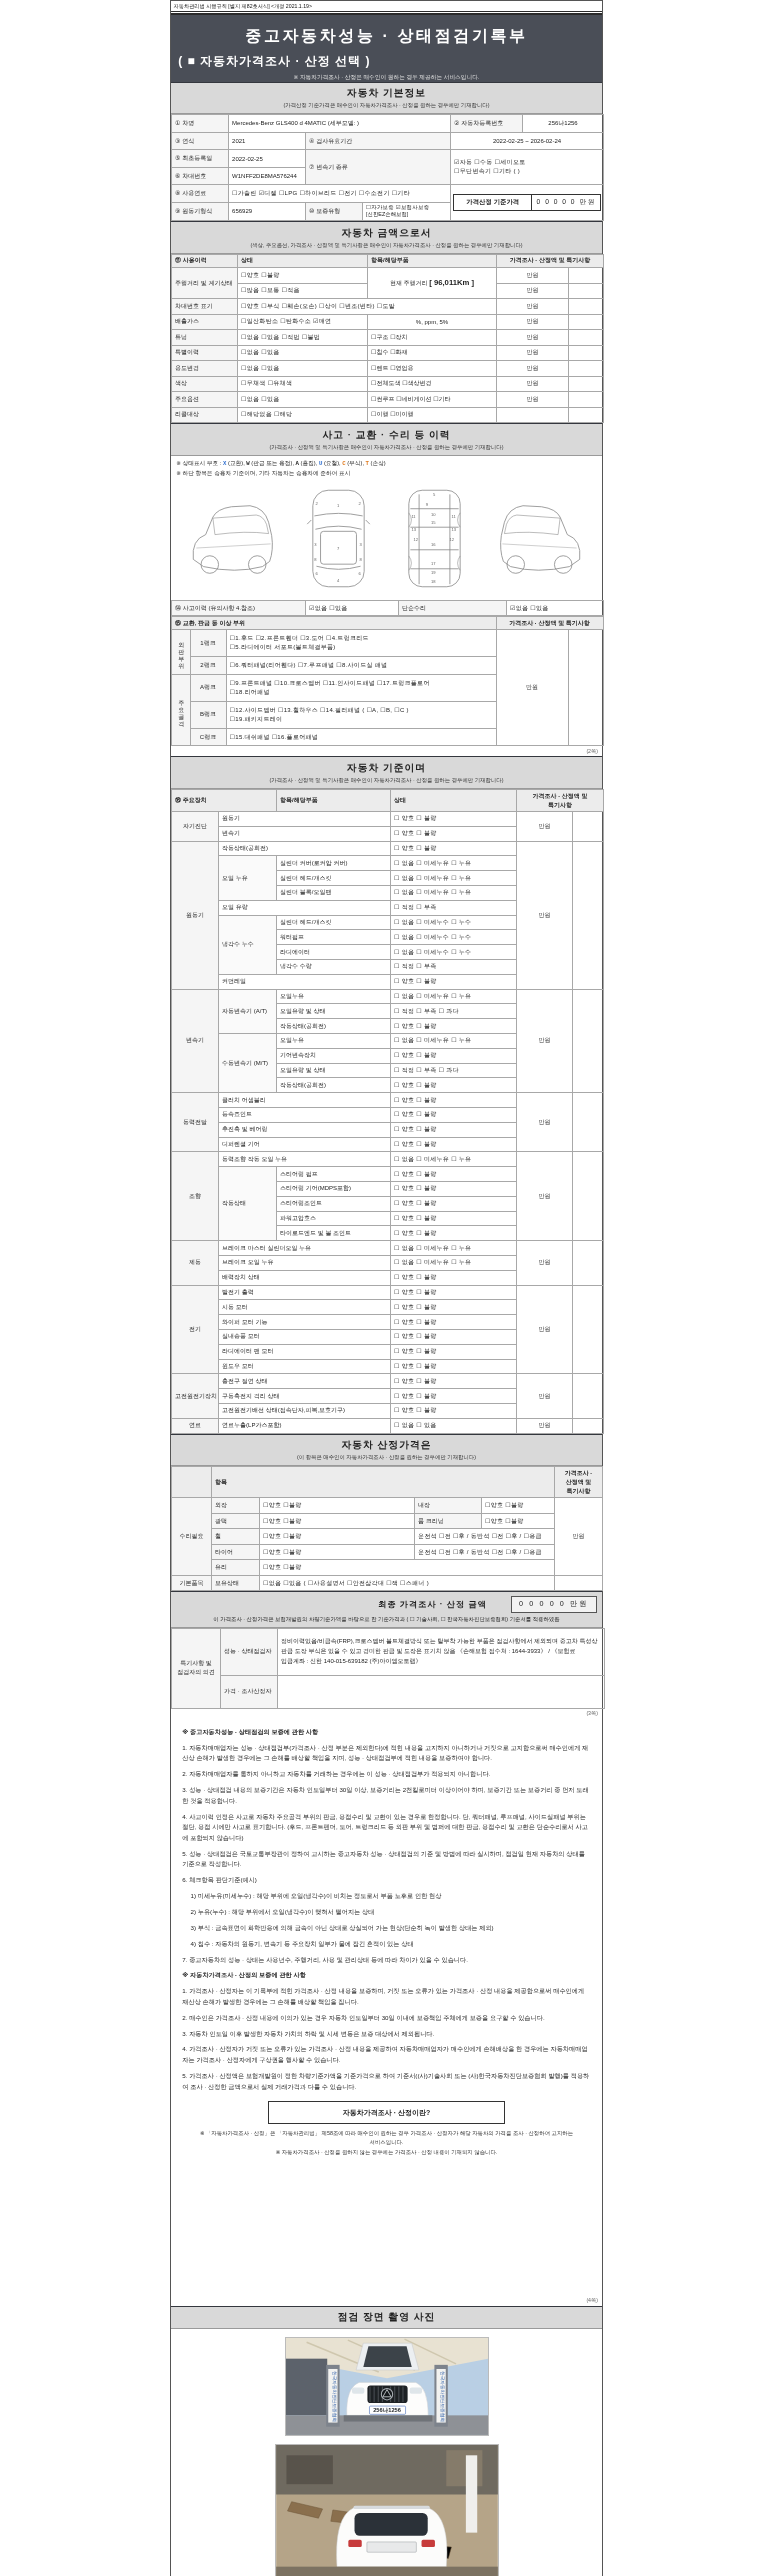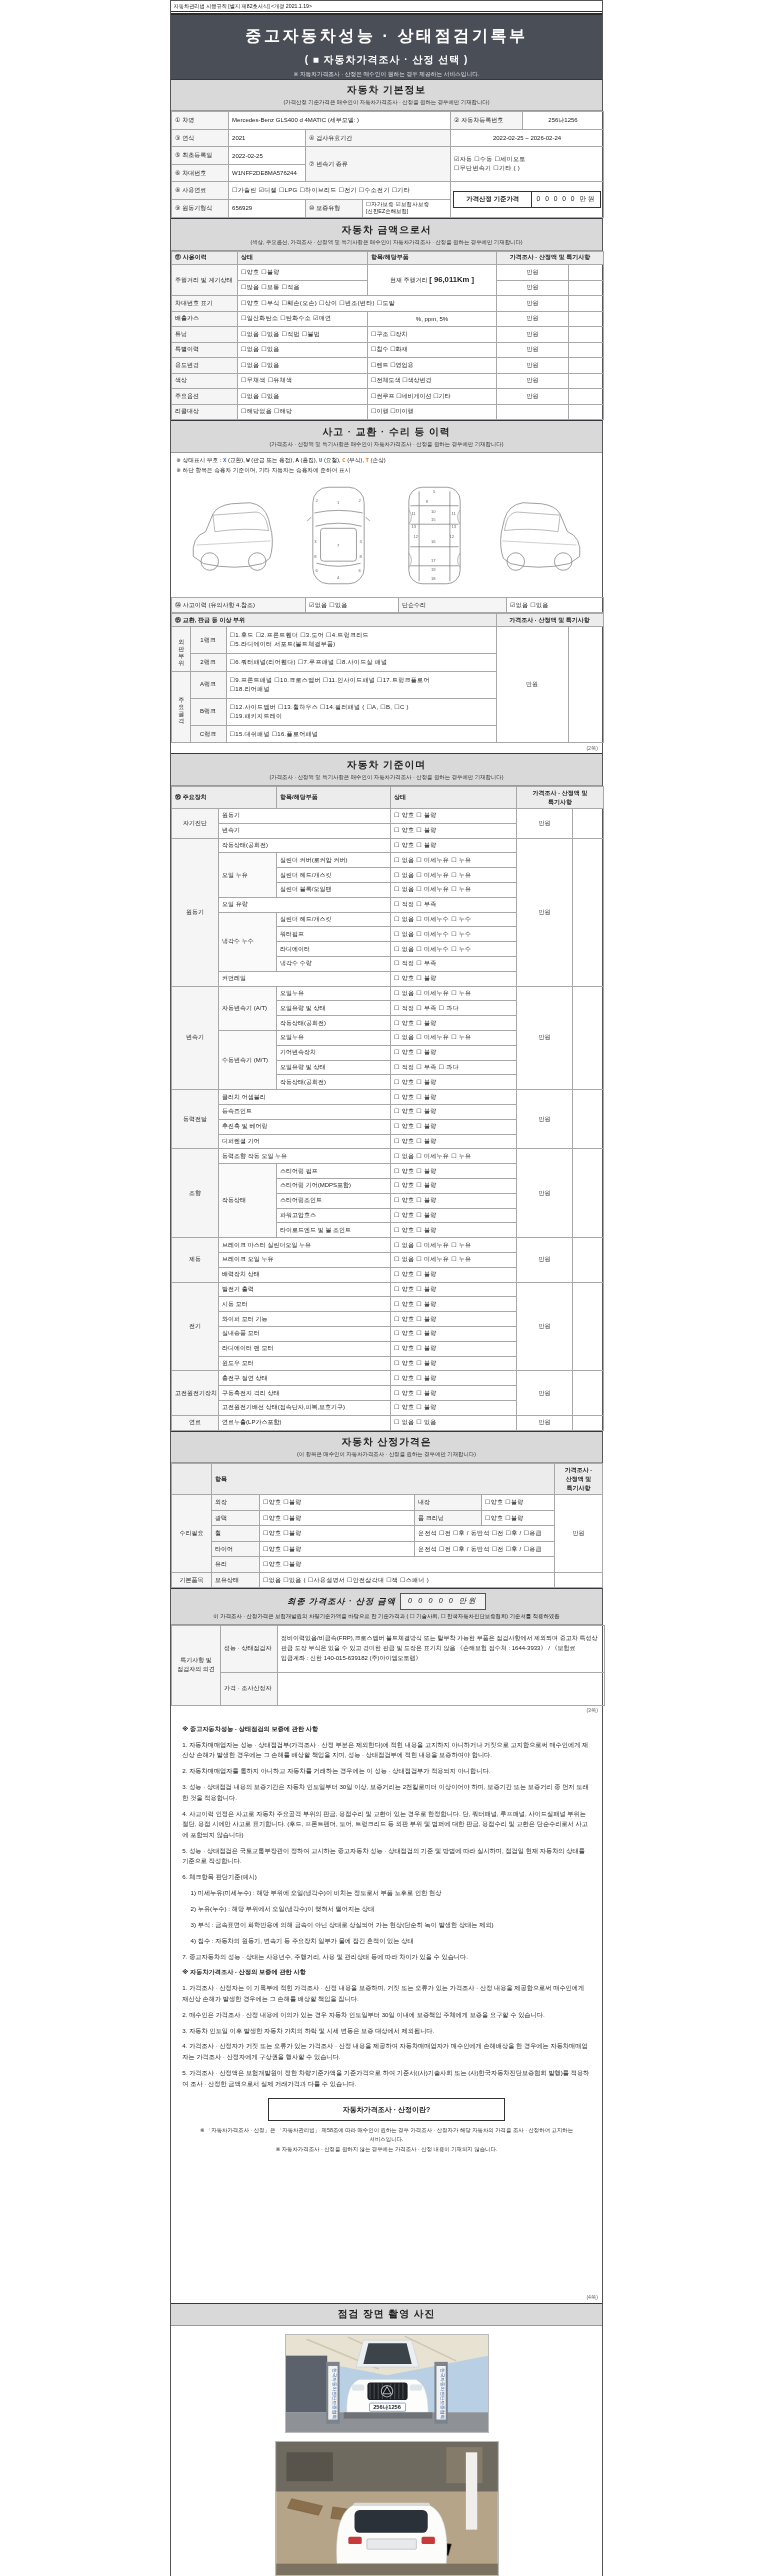--- a/index.html
+++ b/index.html
@@ -5,21 +5,21 @@
   html,body{margin:0;padding:0;background:#fff;color:#1c1c1c;
     font-family:"Liberation Sans","DejaVu Sans",sans-serif;}
   .page{width:773px;margin:0 auto;background:#fff;}
   .sheet{width:433px;margin:0 auto;border:0.5px solid #555;box-sizing:border-box;background:#fff;}
   .law-note{font-size:5.2px;color:#111;padding:1.5px 2.6px 1px;}
   .rule-a{height:1px;background:#2b2b2b;margin:0.5px 0 0;}
   .rule-b{height:2.1px;background:#2b2b2b;margin:1px 0 0;}
   
   .hdr{background:#4a4e57;color:#fff;padding:11.3px 7.2px 0;}
   .hdr-title{text-align:center;font-size:16px;font-weight:bold;letter-spacing:2.6px;}
-  .hdr-sub{text-align:center;font-size:10px;font-weight:bold;margin-top:5.2px;letter-spacing:1px;}
+  .hdr-sub{font-size:12px;font-weight:bold;margin-top:5.2px;letter-spacing:1px;}
   .hdr-note{text-align:center;font-size:5.7px;color:#e3e3e3;margin-top:4.1px;}
   .hdr-no{border-top:0.5px solid rgba(255,255,255,.35);margin-top:8.2px;padding:4.1px 3.1px;font-size:7.2px;font-weight:bold;}
   
   .band{background:#d9d9d9;border-top:1.5px solid #34373e;border-bottom:0.5px solid #9a9a9a;text-align:center;padding:4.6px 2.1px 4.1px;}
   .band h2{margin:0;font-size:9.8px;font-weight:bold;letter-spacing:1px;color:#222;}
   .band .bnote{font-size:5.4px;color:#333;margin-top:2.1px;}
   table{border-collapse:collapse;width:100%;table-layout:fixed;font-size:6px;}
   td,th{border:0.5px solid #a8a8a8;padding:1.5px 3.1px;vertical-align:middle;word-break:keep-all;}
   th{background:#ececec;font-weight:bold;text-align:left;}
   .lab{background:#f5f5f5;}
@@ -34,21 +34,21 @@
   .legend .row2{margin-top:2.1px;}
   .sym{font-weight:bold;font-family:"Liberation Mono","DejaVu Sans Mono",monospace;}
   .sym-blue{color:#2f6fd0;}
   .sym-orange{color:#e07a1e;}
   .diagrams{display:flex;justify-content:space-around;align-items:center;padding:5.2px 4.1px 7.2px;}
   .diagrams svg{display:block;}
   .dg-num{font-size:8px;fill:#666;}
   .vtext{writing-mode:vertical-rl;text-orientation:upright;letter-spacing:1px;text-align:center;}
   .pgmark{font-size:5.2px;color:#666;text-align:right;padding:1.5px 4.1px;}
   .final-band{background:#d9d9d9;border-top:1.5px solid #34373e;border-bottom:0.5px solid #9a9a9a;padding:4.1px 5.2px;text-align:center;}
-  .final-line{display:flex;justify-content:center;align-items:center;gap:4px;font-style:italic;}
+  .final-line{display:flex;justify-content:flex-end;align-items:center;gap:24px;}
   .final-label{font-size:8.2px;font-weight:bold;letter-spacing:1px;}
   .final-value{border:0.5px solid #555;background:#f2f2f2;padding:2.1px 7.2px;font-size:7.2px;letter-spacing:2.1px;}
   .final-note{font-size:5.4px;margin-top:3.1px;color:#222;}
   .notice-body{padding:8.2px 11.3px 5.2px;font-size:6.2px;line-height:1.72;min-height:577px;box-sizing:border-box;}
   .notice-body p{margin:0 0 5.2px;}
   .notice-head{font-weight:bold;margin:3.1px 0 5.2px;}
   .nbox{width:227px;margin:9.3px auto 5.2px;border:1px solid #333;padding:4.1px;text-align:center;font-weight:bold;font-size:7px;}
   .nbox-note{font-size:5.4px;text-align:center;color:#333;margin:1px 15.5px;}
   .photos{padding:7.2px 0 9.3px;display:flex;flex-direction:column;align-items:center;gap:8.2px;background:#fff;}
   .photo-frame{border:0.5px solid #bbb;}

